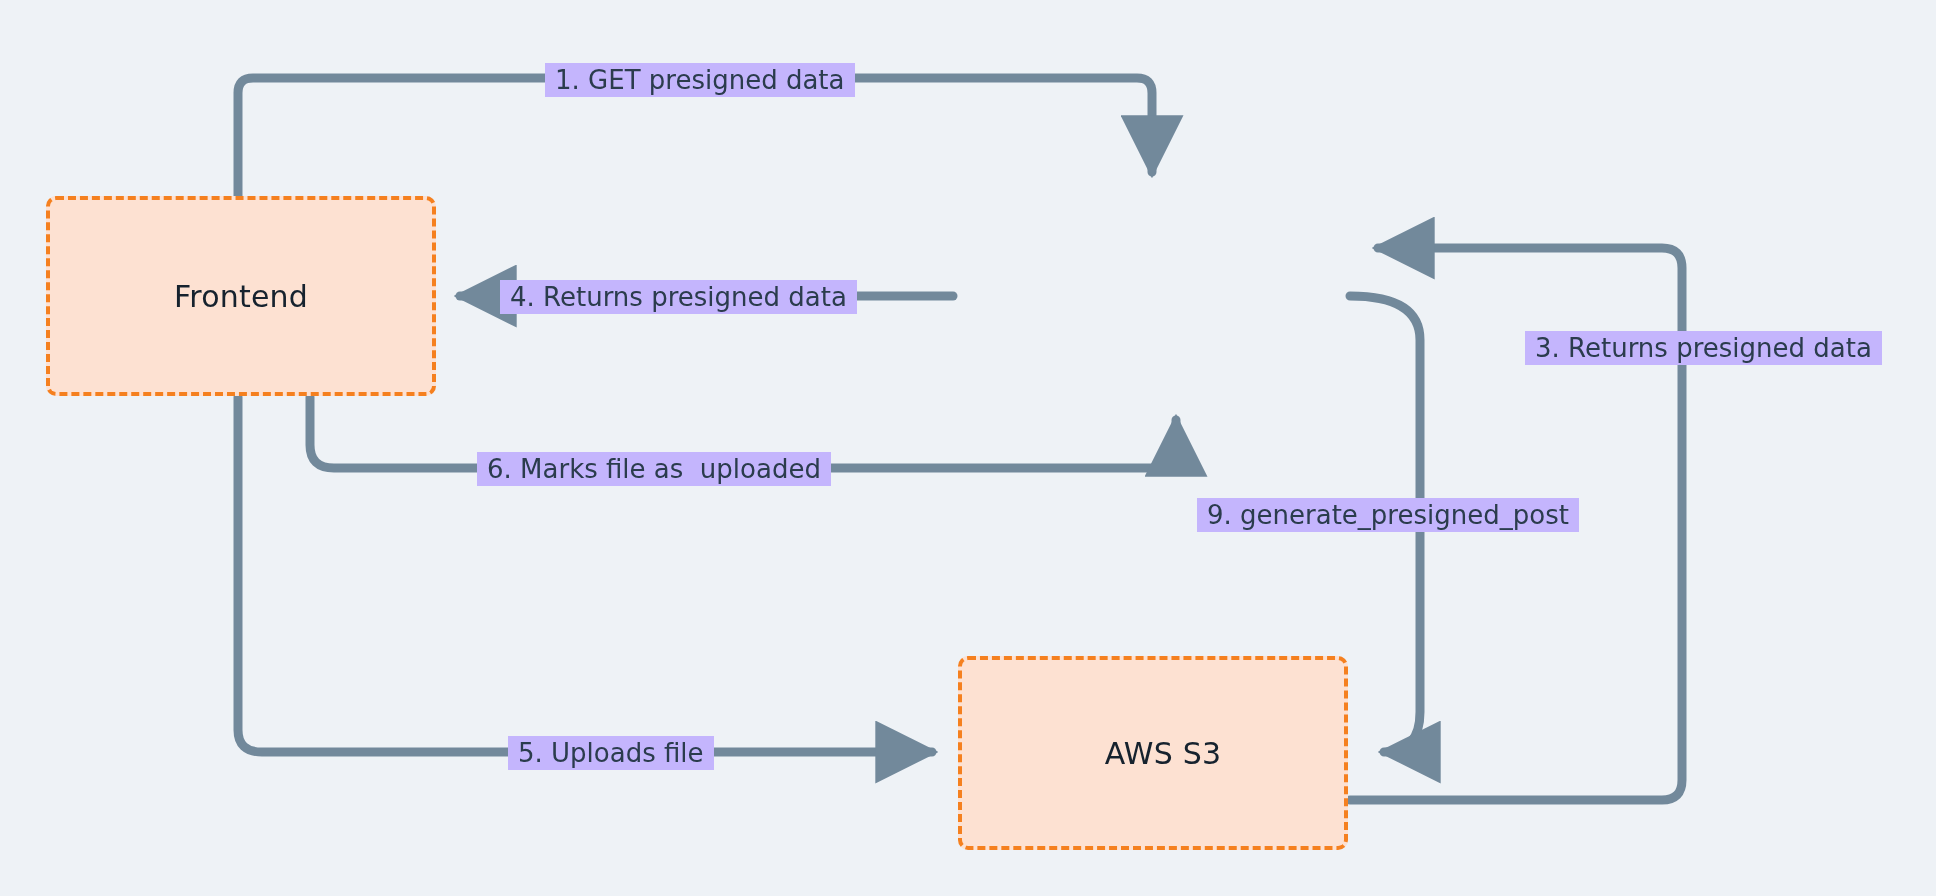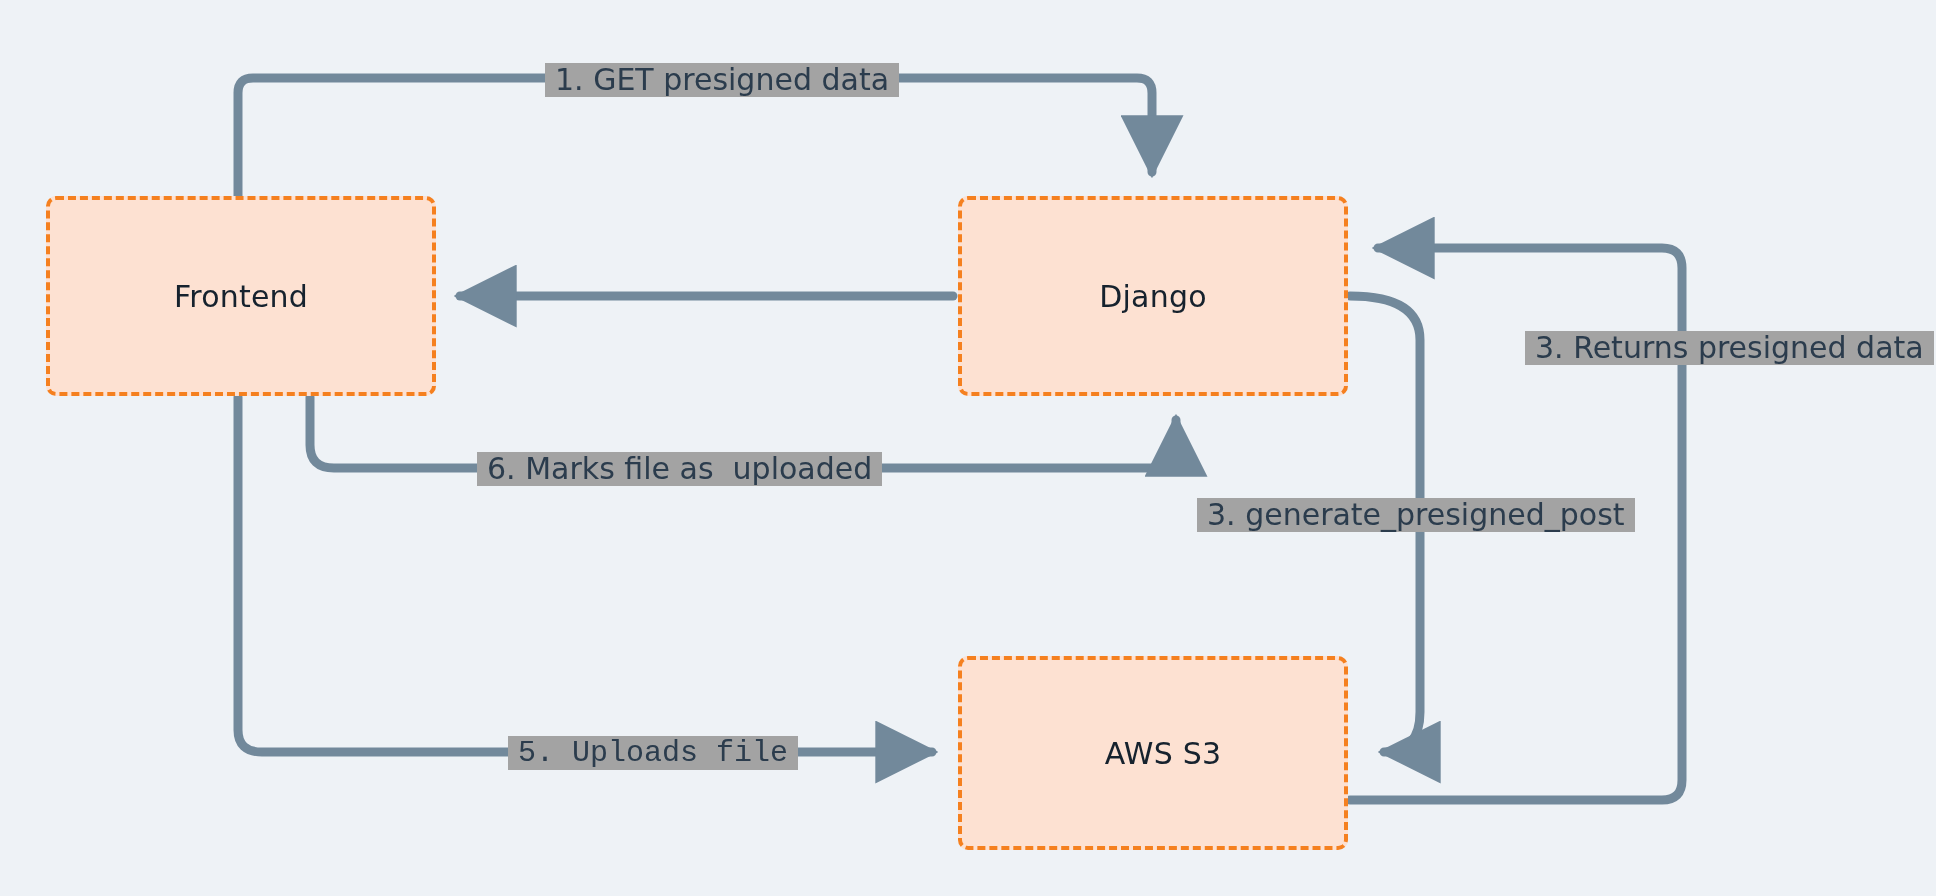--- a/index.html
+++ b/index.html
@@ -21,24 +21,24 @@
     display:flex;align-items:center;justify-content:center;
   }
   .node-label{
     font-size:30px;
     color:#16222e;
     letter-spacing:.2px;
     white-space:pre;
   }
   .edge-label{
     position:absolute;
-    font-size:30px;
+    font-size:26px;
     color:#2b3c4d;
     white-space:pre;
-    background:#a3a3a3;
+    background:#c4b5fd;
     padding:0 10px;
     line-height:34px;
     transform:translateY(-50%);
     text-align:right;
   }
 </style>
 </head>
 <body>
 
 <div id="stage">
@@ -62,32 +62,30 @@
       <path d="M 238 397 L 238 730 Q 238 752 262 752 L 932 752" marker-end="url(#ah)"></path>
 
       <path d="M 310 397 L 310 445 Q 310 468 334 468 L 1152 468 Q 1176 468 1176 446 L 1176 420" marker-end="url(#ah)"></path>
     </g>
   </svg>
 
   <div class="node" style="left:46px;top:196px;width:390px;height:200px;">
     <span class="node-label">Frontend</span>
   </div>
 
-  <div class="node" style="left:958px;top:196px;width:390px;height:200px;">
-    <span class="node-label">Django</span>
-  </div>
 
   <div class="node" style="left:958px;top:656px;width:390px;height:194px;padding-left:20px;">
     <span class="node-label">AWS S3</span>
   </div>
 
   <div class="edge-label" style="left:545px;top:80px;">1. GET presigned data</div>
 
+  <div class="edge-label" style="left:500px;top:297px;">4. Returns presigned data</div>
 
   <div class="edge-label" style="left:1525px;top:348px;">3. Returns presigned data</div>
 
-  <div class="edge-label" style="left:1197px;top:515px;">3. generate_presigned_post</div>
+  <div class="edge-label" style="left:1197px;top:515px;">9. generate_presigned_post</div>
 
   <div class="edge-label" style="left:477px;top:469px;">6. Marks file as  uploaded</div>
 
-  <div class="edge-label" style="left:508px;top:753px;font-family:Liberation Mono, monospace;">5. Uploads file</div>
+  <div class="edge-label" style="left:508px;top:753px;">5. Uploads file</div>
 
 </div>
 
 </body></html>

